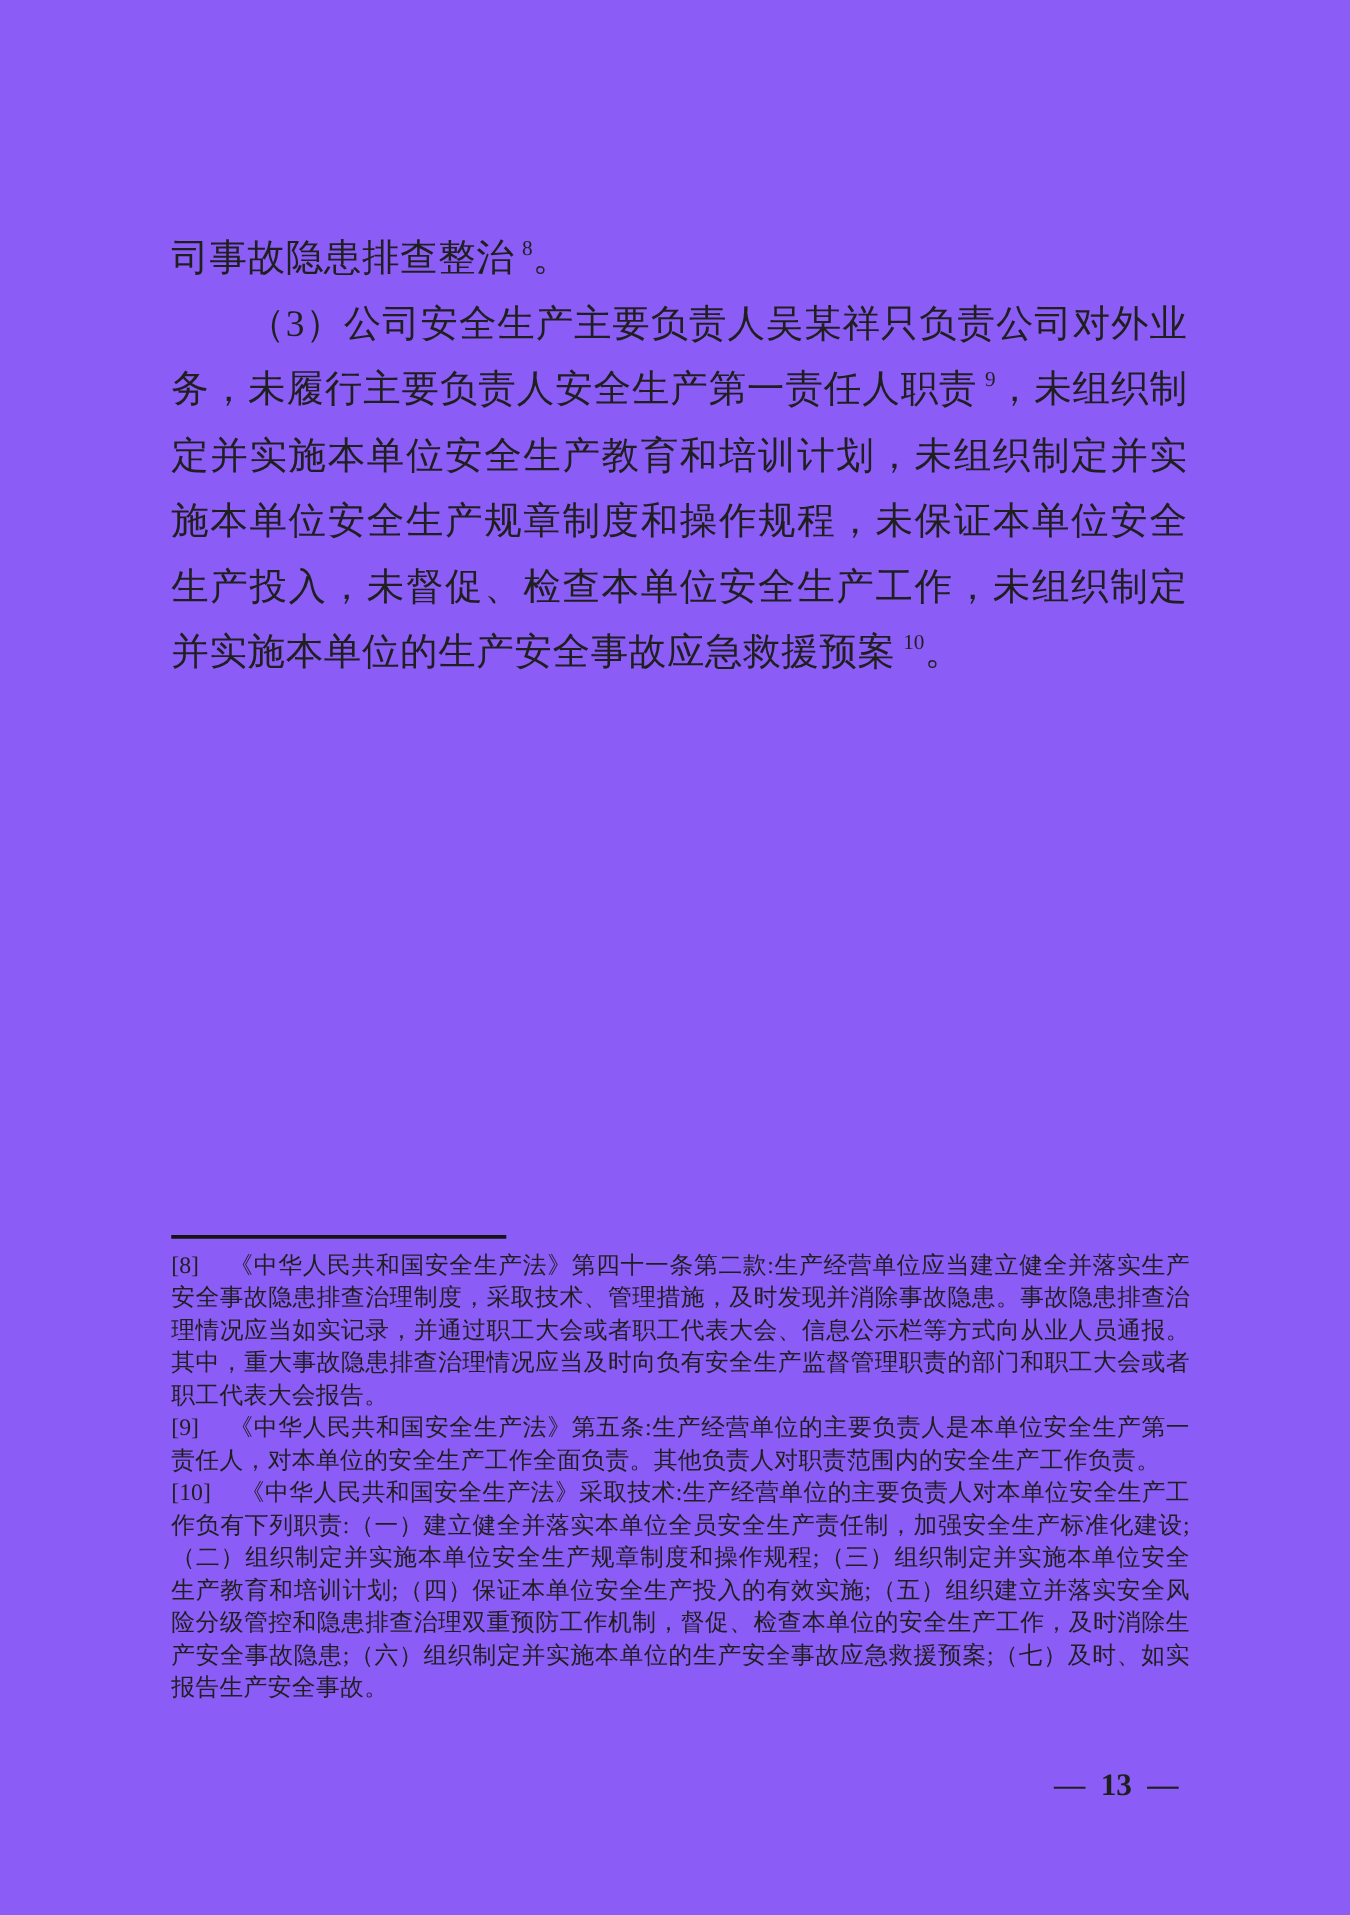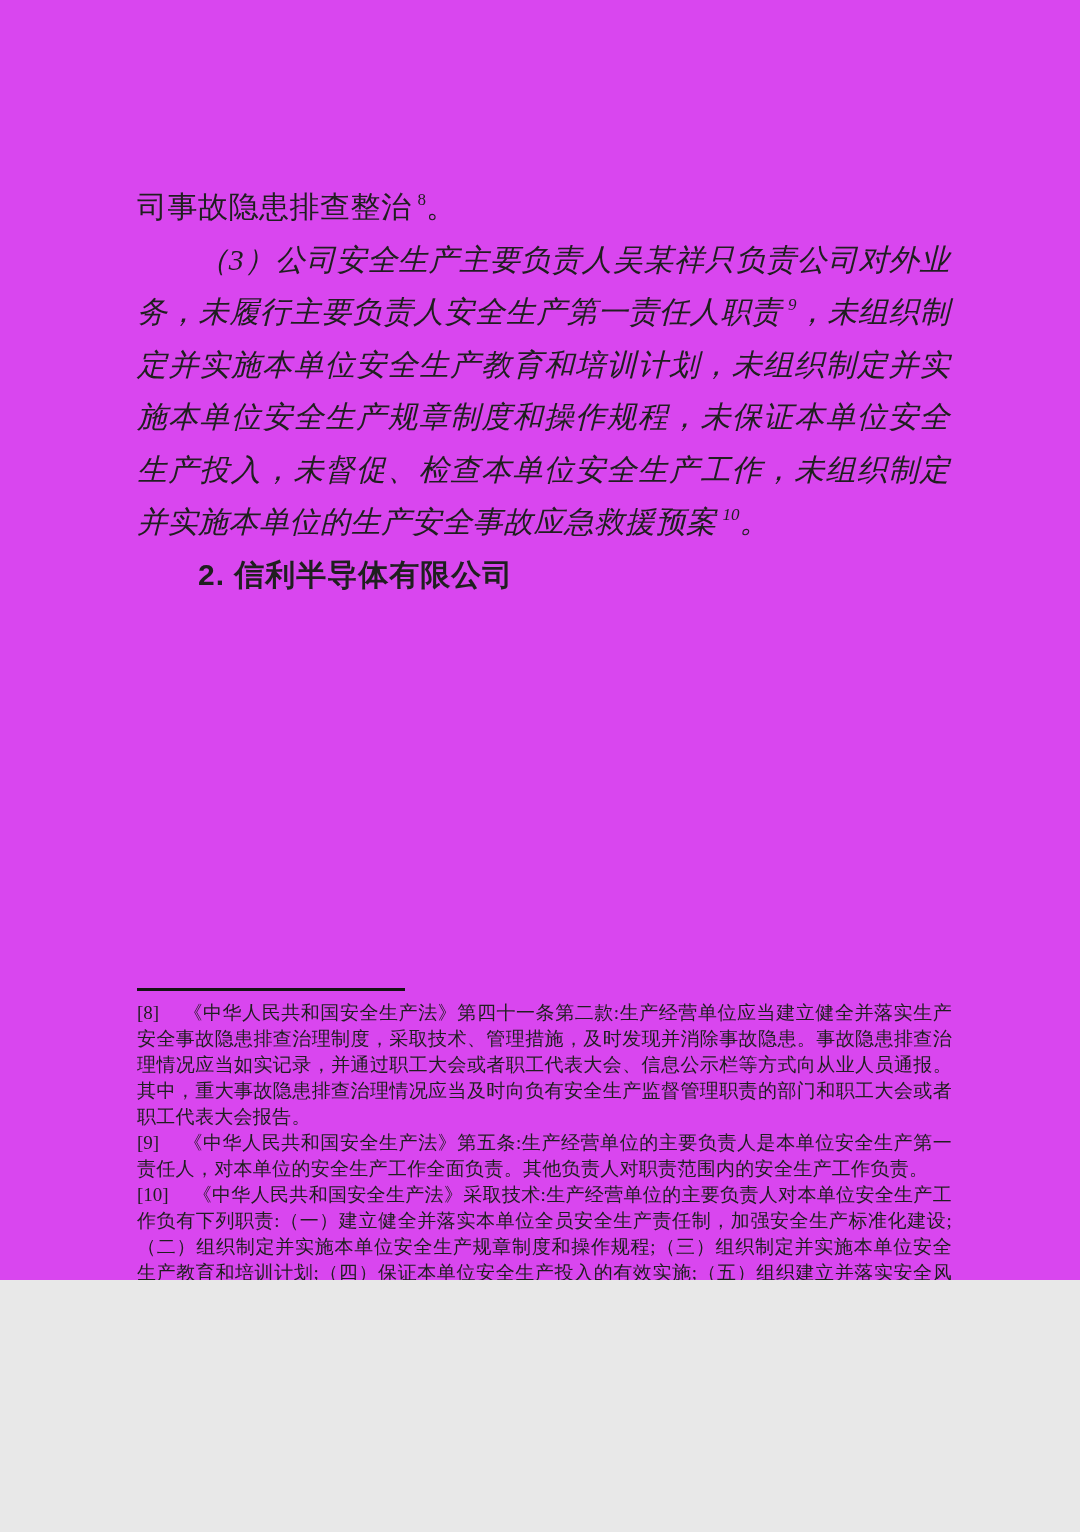--- a/index.html
+++ b/index.html
@@ -3,22 +3,22 @@
 <meta charset="utf-8">
 <style>
   html, body {
     margin: 0;
     padding: 0;
     background: #e8e8e8;
   }
   .page {
     position: relative;
     width: 1080px;
-    height: 1280px;
-    background: #d946ef;
+    height: 1532px;
+    background: #8b5cf6;
     margin: 0 auto;
     overflow: hidden;
     color: #1f1f1f;
     font-family: "Liberation Serif", "DejaVu Serif", serif;
   }
   .body-text {
     position: absolute;
     left: 137px;
     top: 181px;
     width: 813px;
@@ -26,21 +26,20 @@
   .body-text p {
     margin: 0;
     font-size: 30px;
     line-height: 52.5px;
     text-align: justify;
     text-justify: inter-character;
     letter-spacing: 0.5px;
   }
   .body-text p.indent {
     text-indent: 61px;
-    font-style: italic;
   }
   .section-heading {
     margin: 0;
     font-family: "Liberation Sans", "DejaVu Sans", sans-serif;
     font-weight: 700;
     font-size: 30px;
     line-height: 52.5px;
     text-indent: 61px;
     letter-spacing: 1px;
   }
@@ -92,21 +91,20 @@
   }
 </style>
 </head>
 <body>
 
 <div class="page">
 
   <div class="body-text">
     <p>司事故隐患排查整治<sup class="fn-ref">8</sup>。</p>
     <p class="indent">（3）公司安全生产主要负责人吴某祥只负责公司对外业务，未履行主要负责人安全生产第一责任人职责<sup class="fn-ref">9</sup>，未组织制定并实施本单位安全生产教育和培训计划，未组织制定并实施本单位安全生产规章制度和操作规程，未保证本单位安全生产投入，未督促、检查本单位安全生产工作，未组织制定并实施本单位的生产安全事故应急救援预案<sup class="fn-ref">10</sup>。</p>
-    <h2 class="section-heading">2. 信利半导体有限公司</h2>
   </div>
 
   <div class="footnote-sep"></div>
 
   <div class="footnotes">
     <p><span class="fn-marker">[8]</span><span>《中华人民共和国安全生产法》第四十一条第二款:生产经营单位应当建立健全并落实生产安全事故隐患排查治理制度，采取技术、管理措施，及时发现并消除事故隐患。事故隐患排查治理情况应当如实记录，并通过职工大会或者职工代表大会、信息公示栏等方式向从业人员通报。其中，重大事故隐患排查治理情况应当及时向负有安全生产监督管理职责的部门和职工大会或者职工代表大会报告。</span></p>
     <p><span class="fn-marker">[9]</span><span>《中华人民共和国安全生产法》第五条:生产经营单位的主要负责人是本单位安全生产第一责任人，对本单位的安全生产工作全面负责。其他负责人对职责范围内的安全生产工作负责。</span></p>
     <p><span class="fn-marker">[10]</span><span>《中华人民共和国安全生产法》采取技术:生产经营单位的主要负责人对本单位安全生产工作负有下列职责:（一）建立健全并落实本单位全员安全生产责任制，加强安全生产标准化建设;（二）组织制定并实施本单位安全生产规章制度和操作规程;（三）组织制定并实施本单位安全生产教育和培训计划;（四）保证本单位安全生产投入的有效实施;（五）组织建立并落实安全风险分级管控和隐患排查治理双重预防工作机制，督促、检查本单位的安全生产工作，及时消除生产安全事故隐患;（六）组织制定并实施本单位的生产安全事故应急救援预案;（七）及时、如实报告生产安全事故。</span></p>
   </div>
 

